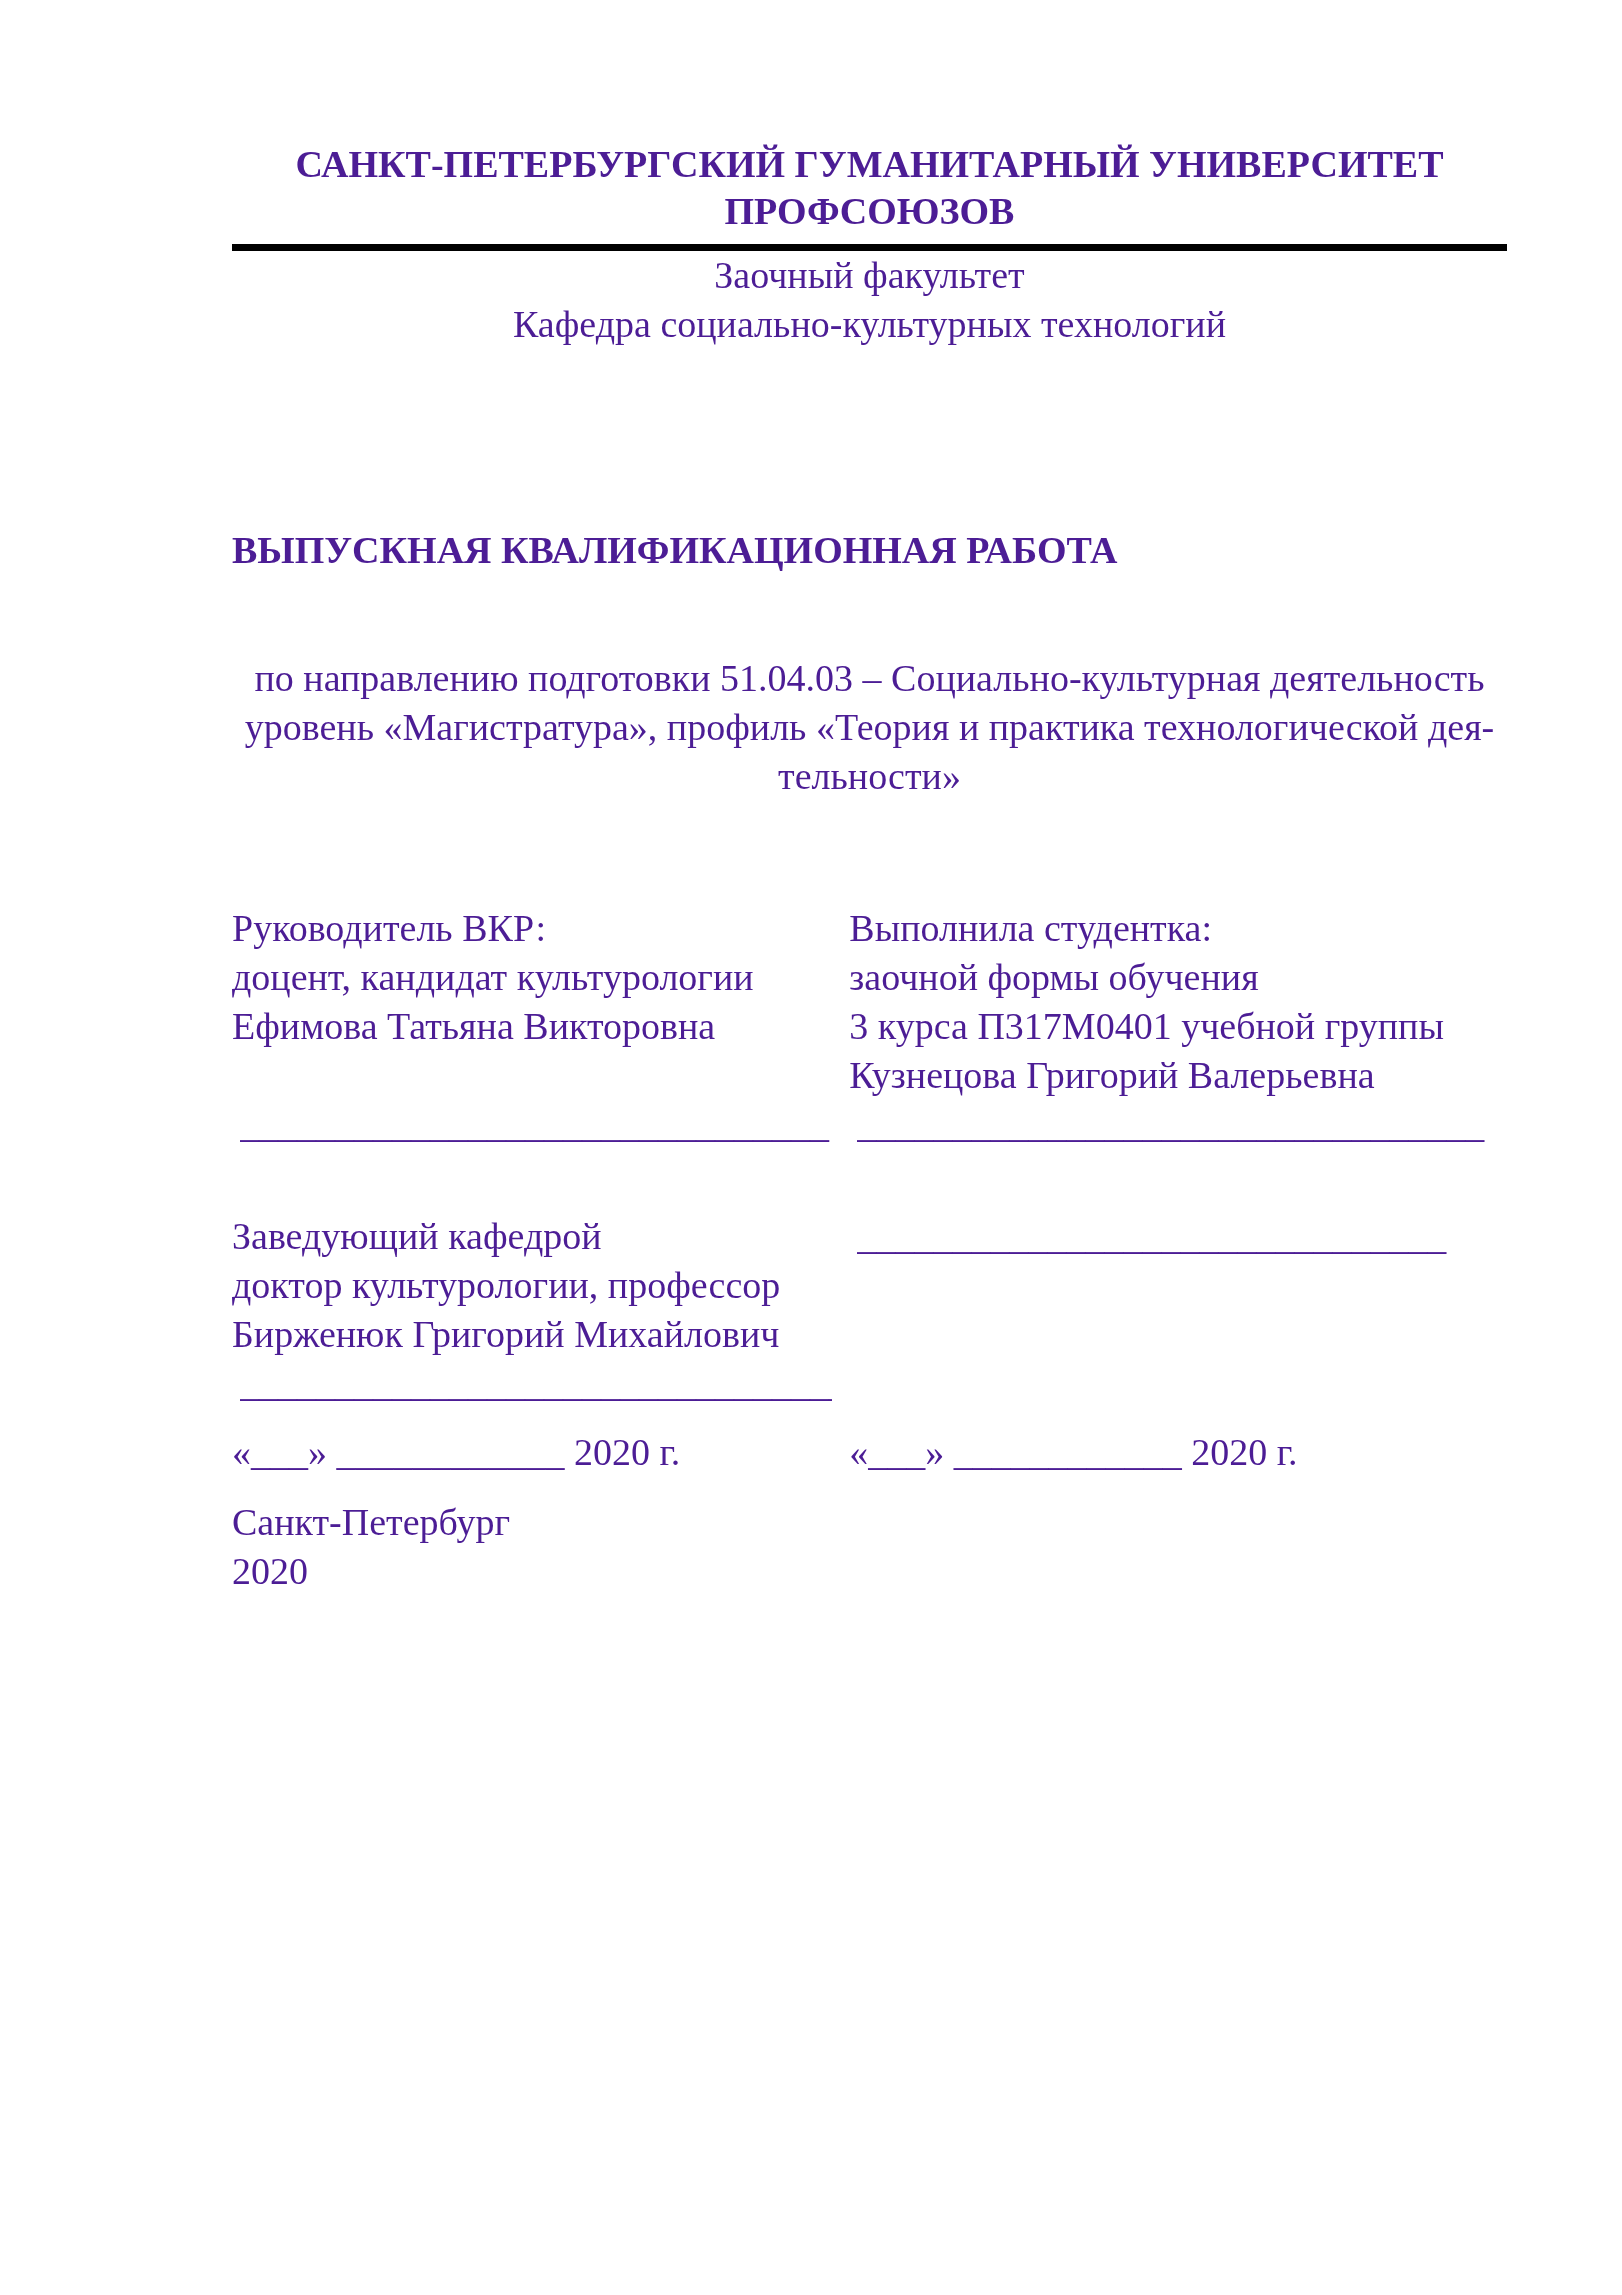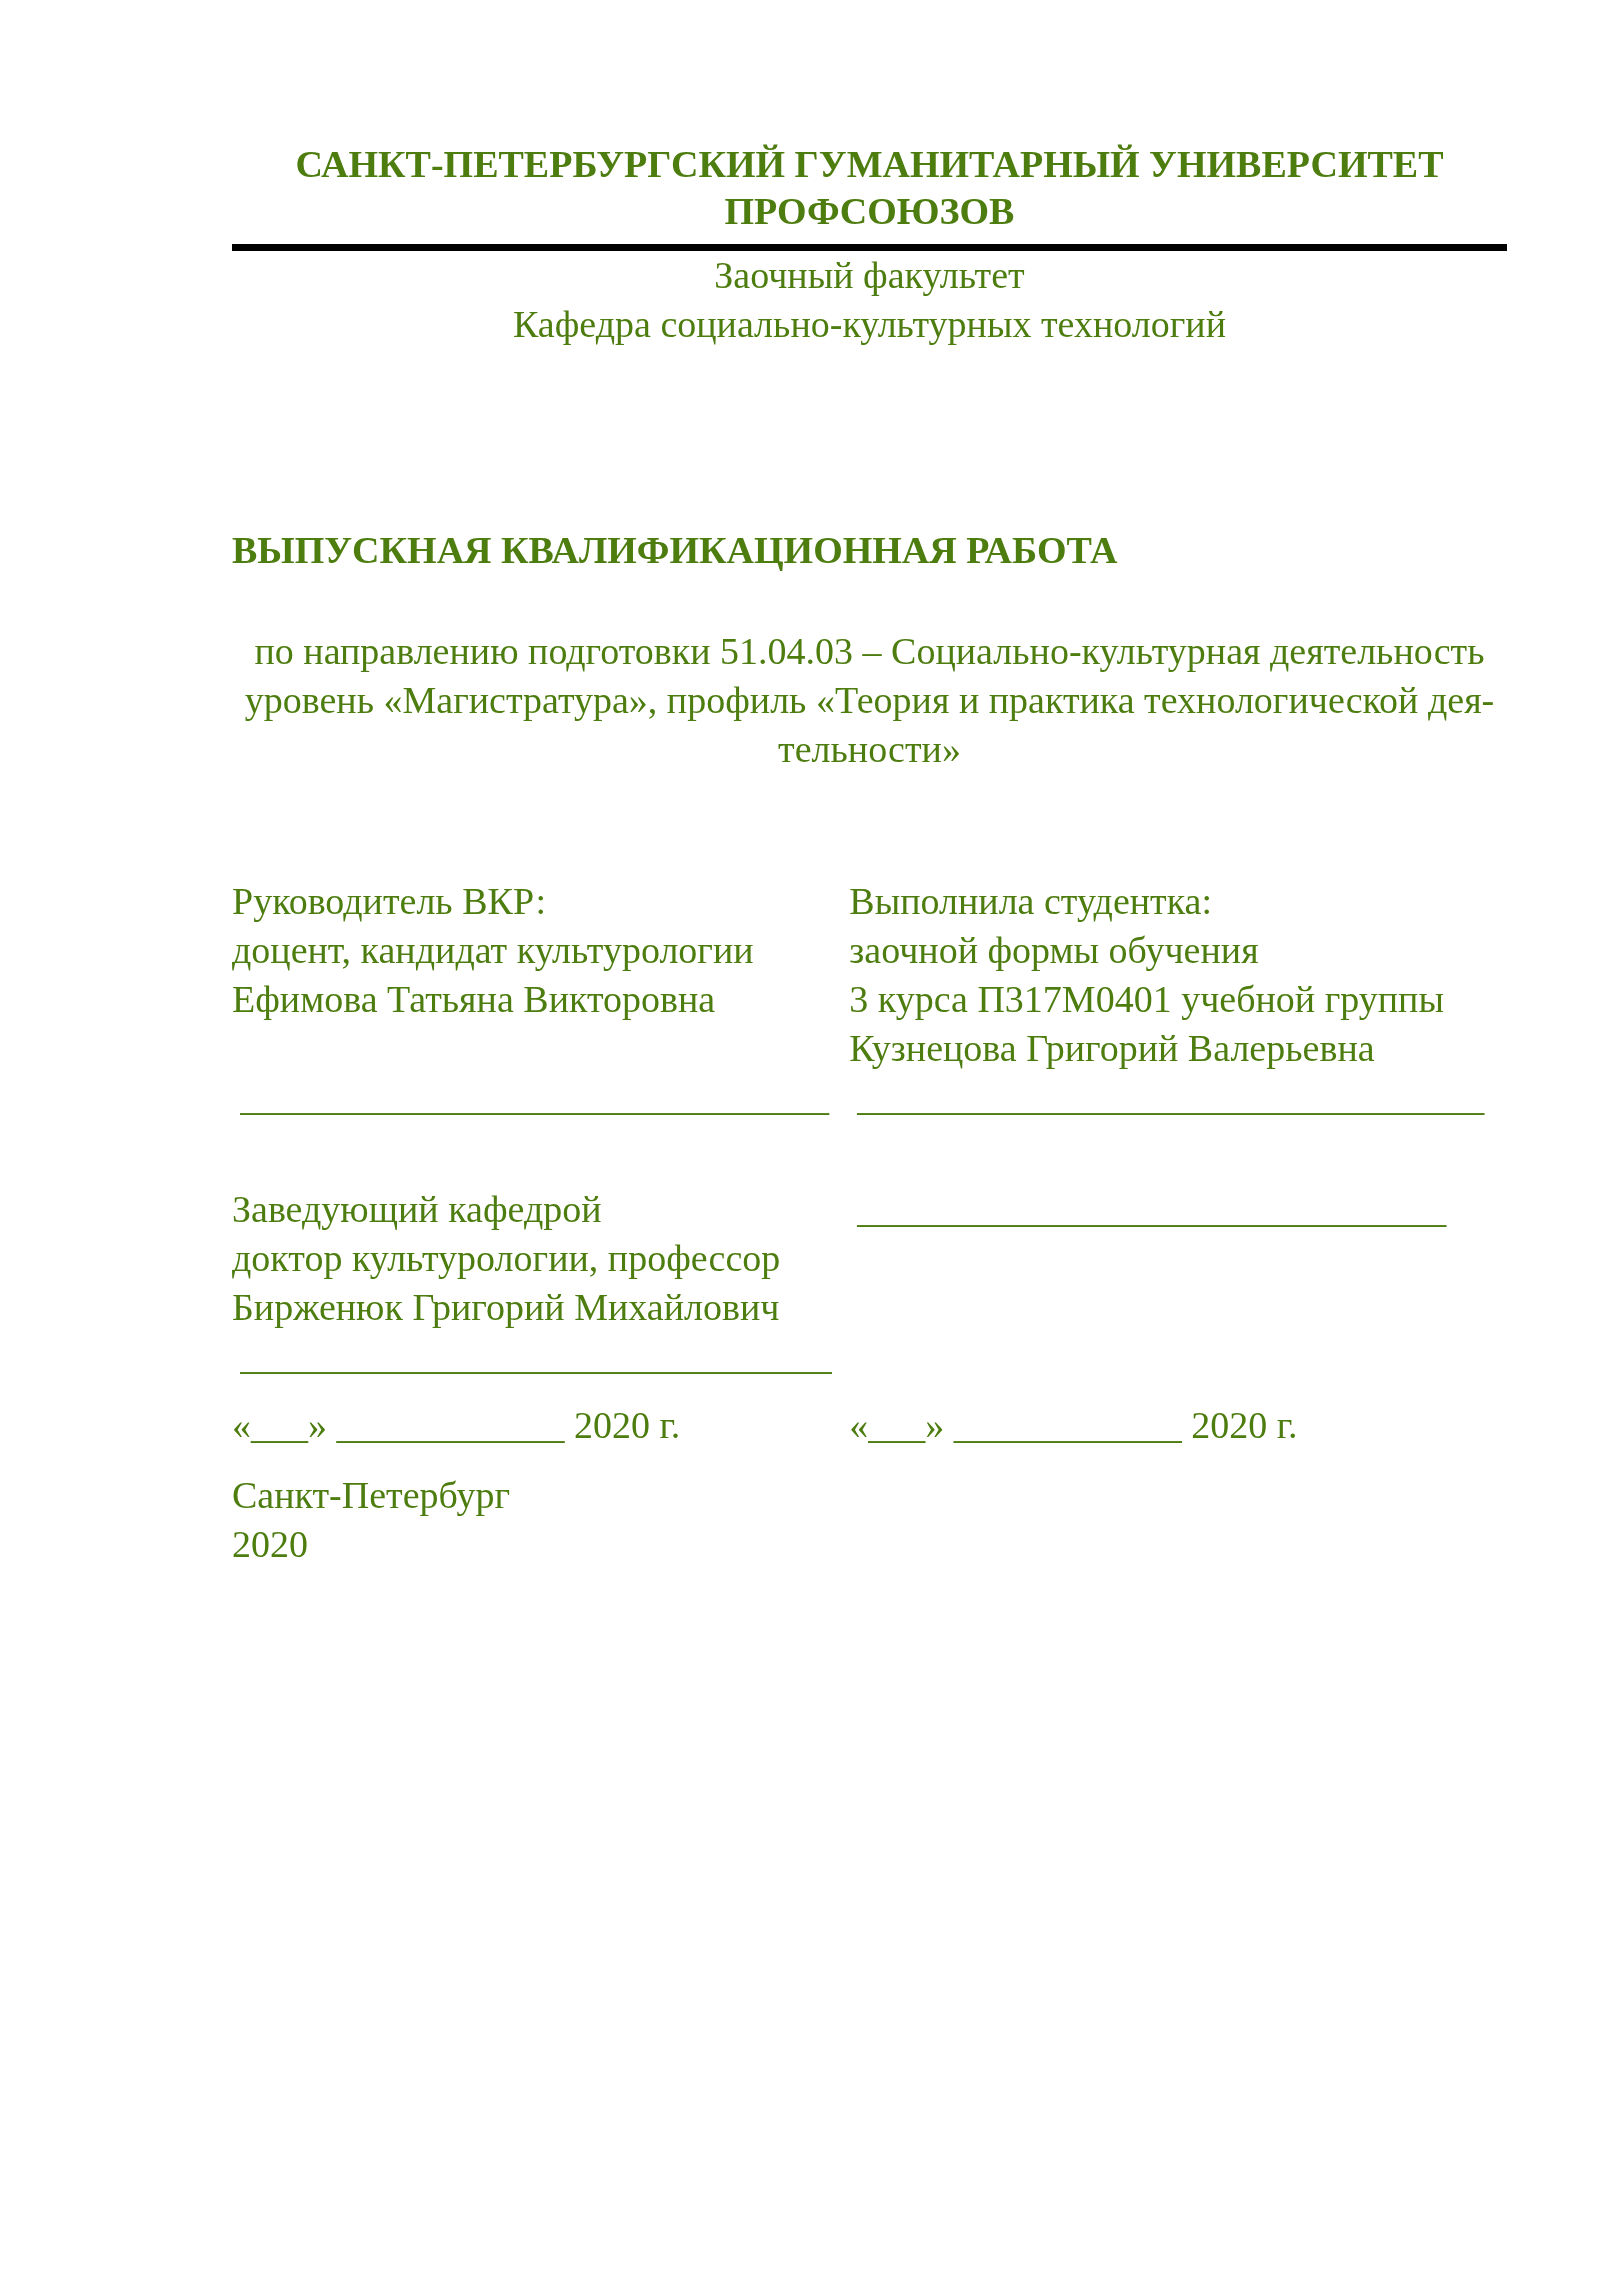--- a/index.html
+++ b/index.html
@@ -8,21 +8,21 @@
     background: #ffffff;
   }
   .page {
     position: relative;
     width: 1623px;
     height: 2295px;
     margin: 0 auto;
     box-sizing: border-box;
     padding: 141px 116px 0 232px;
     background: #ffffff;
-    color: #4d7c0f;
+    color: #4c1d95;
     font-family: "Liberation Serif", "DejaVu Serif", serif;
     font-size: 38px;
     line-height: 49px;
     overflow: hidden;
   }
   .center { text-align: center; }
 
   .org {
     font-weight: bold;
     text-align: center;
@@ -36,21 +36,21 @@
     font-weight: bold;
   }
 
   .thesis-title {
     margin-top: 48px;
     font-weight: bold;
     text-align: center;
   }
 
   .program {
-    margin-top: 52px;
+    margin-top: 79px;
     text-align: center;
   }
 
   .cols {
     display: grid;
     grid-template-columns: 600px 1fr;
     column-gap: 17.3px;
   }
   .block1 { margin-top: 103px; }
   .block2 { margin-top: 63px; }

